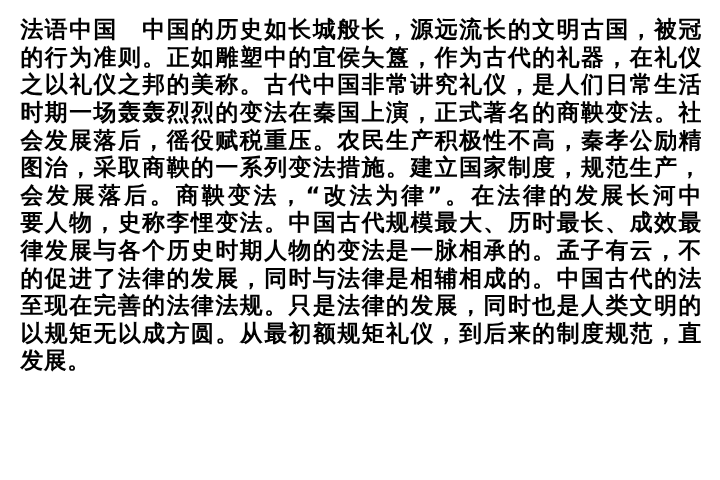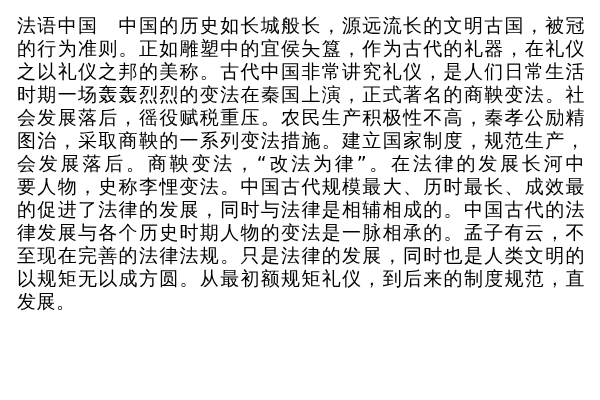--- a/index.html
+++ b/index.html
@@ -11,21 +11,21 @@
     overflow: hidden;
   }
   .doc-page {
     box-sizing: border-box;
     width: 600px;
     height: 400px;
     padding: 14px 15px 0 17px;
     background: #ffffff;
     color: #000000;
     font-family: "DejaVu Sans", sans-serif;
-    font-weight: 400;
+    font-weight: 700;
     font-size: 19px;
     line-height: 23px;
   }
   .essay {
     width: 568px;
   }
   .text-line {
     white-space: nowrap;
     text-align: justify;
     text-align-last: justify;
@@ -43,19 +43,19 @@
 <div class="doc-page">
   <div class="essay">
     <div class="text-line">法语中国　中国的历史如长城般长，源远流长的文明古国，被冠</div>
     <div class="text-line">的行为准则。正如雕塑中的宜侯夨簋，作为古代的礼器，在礼仪</div>
     <div class="text-line">之以礼仪之邦的美称。古代中国非常讲究礼仪，是人们日常生活</div>
     <div class="text-line">时期一场轰轰烈烈的变法在秦国上演，正式著名的商鞅变法。社</div>
     <div class="text-line">会发展落后，徭役赋税重压。农民生产积极性不高，秦孝公励精</div>
     <div class="text-line">图治，采取商鞅的一系列变法措施。建立国家制度，规范生产，</div>
     <div class="text-line">会发展落后。商鞅变法，“改法为律”。在法律的发展长河中</div>
     <div class="text-line">要人物，史称李悝变法。中国古代规模最大、历时最长、成效最</div>
+    <div class="text-line">律发展与各个历史时期人物的变法是一脉相承的。孟子有云，不</div>
     <div class="text-line">的促进了法律的发展，同时与法律是相辅相成的。中国古代的法</div>
-    <div class="text-line">律发展与各个历史时期人物的变法是一脉相承的。孟子有云，不</div>
     <div class="text-line">至现在完善的法律法规。只是法律的发展，同时也是人类文明的</div>
     <div class="text-line">以规矩无以成方圆。从最初额规矩礼仪，到后来的制度规范，直</div>
     <div class="text-line">发展。</div>
   </div>
 </div>
 
 </body></html>

